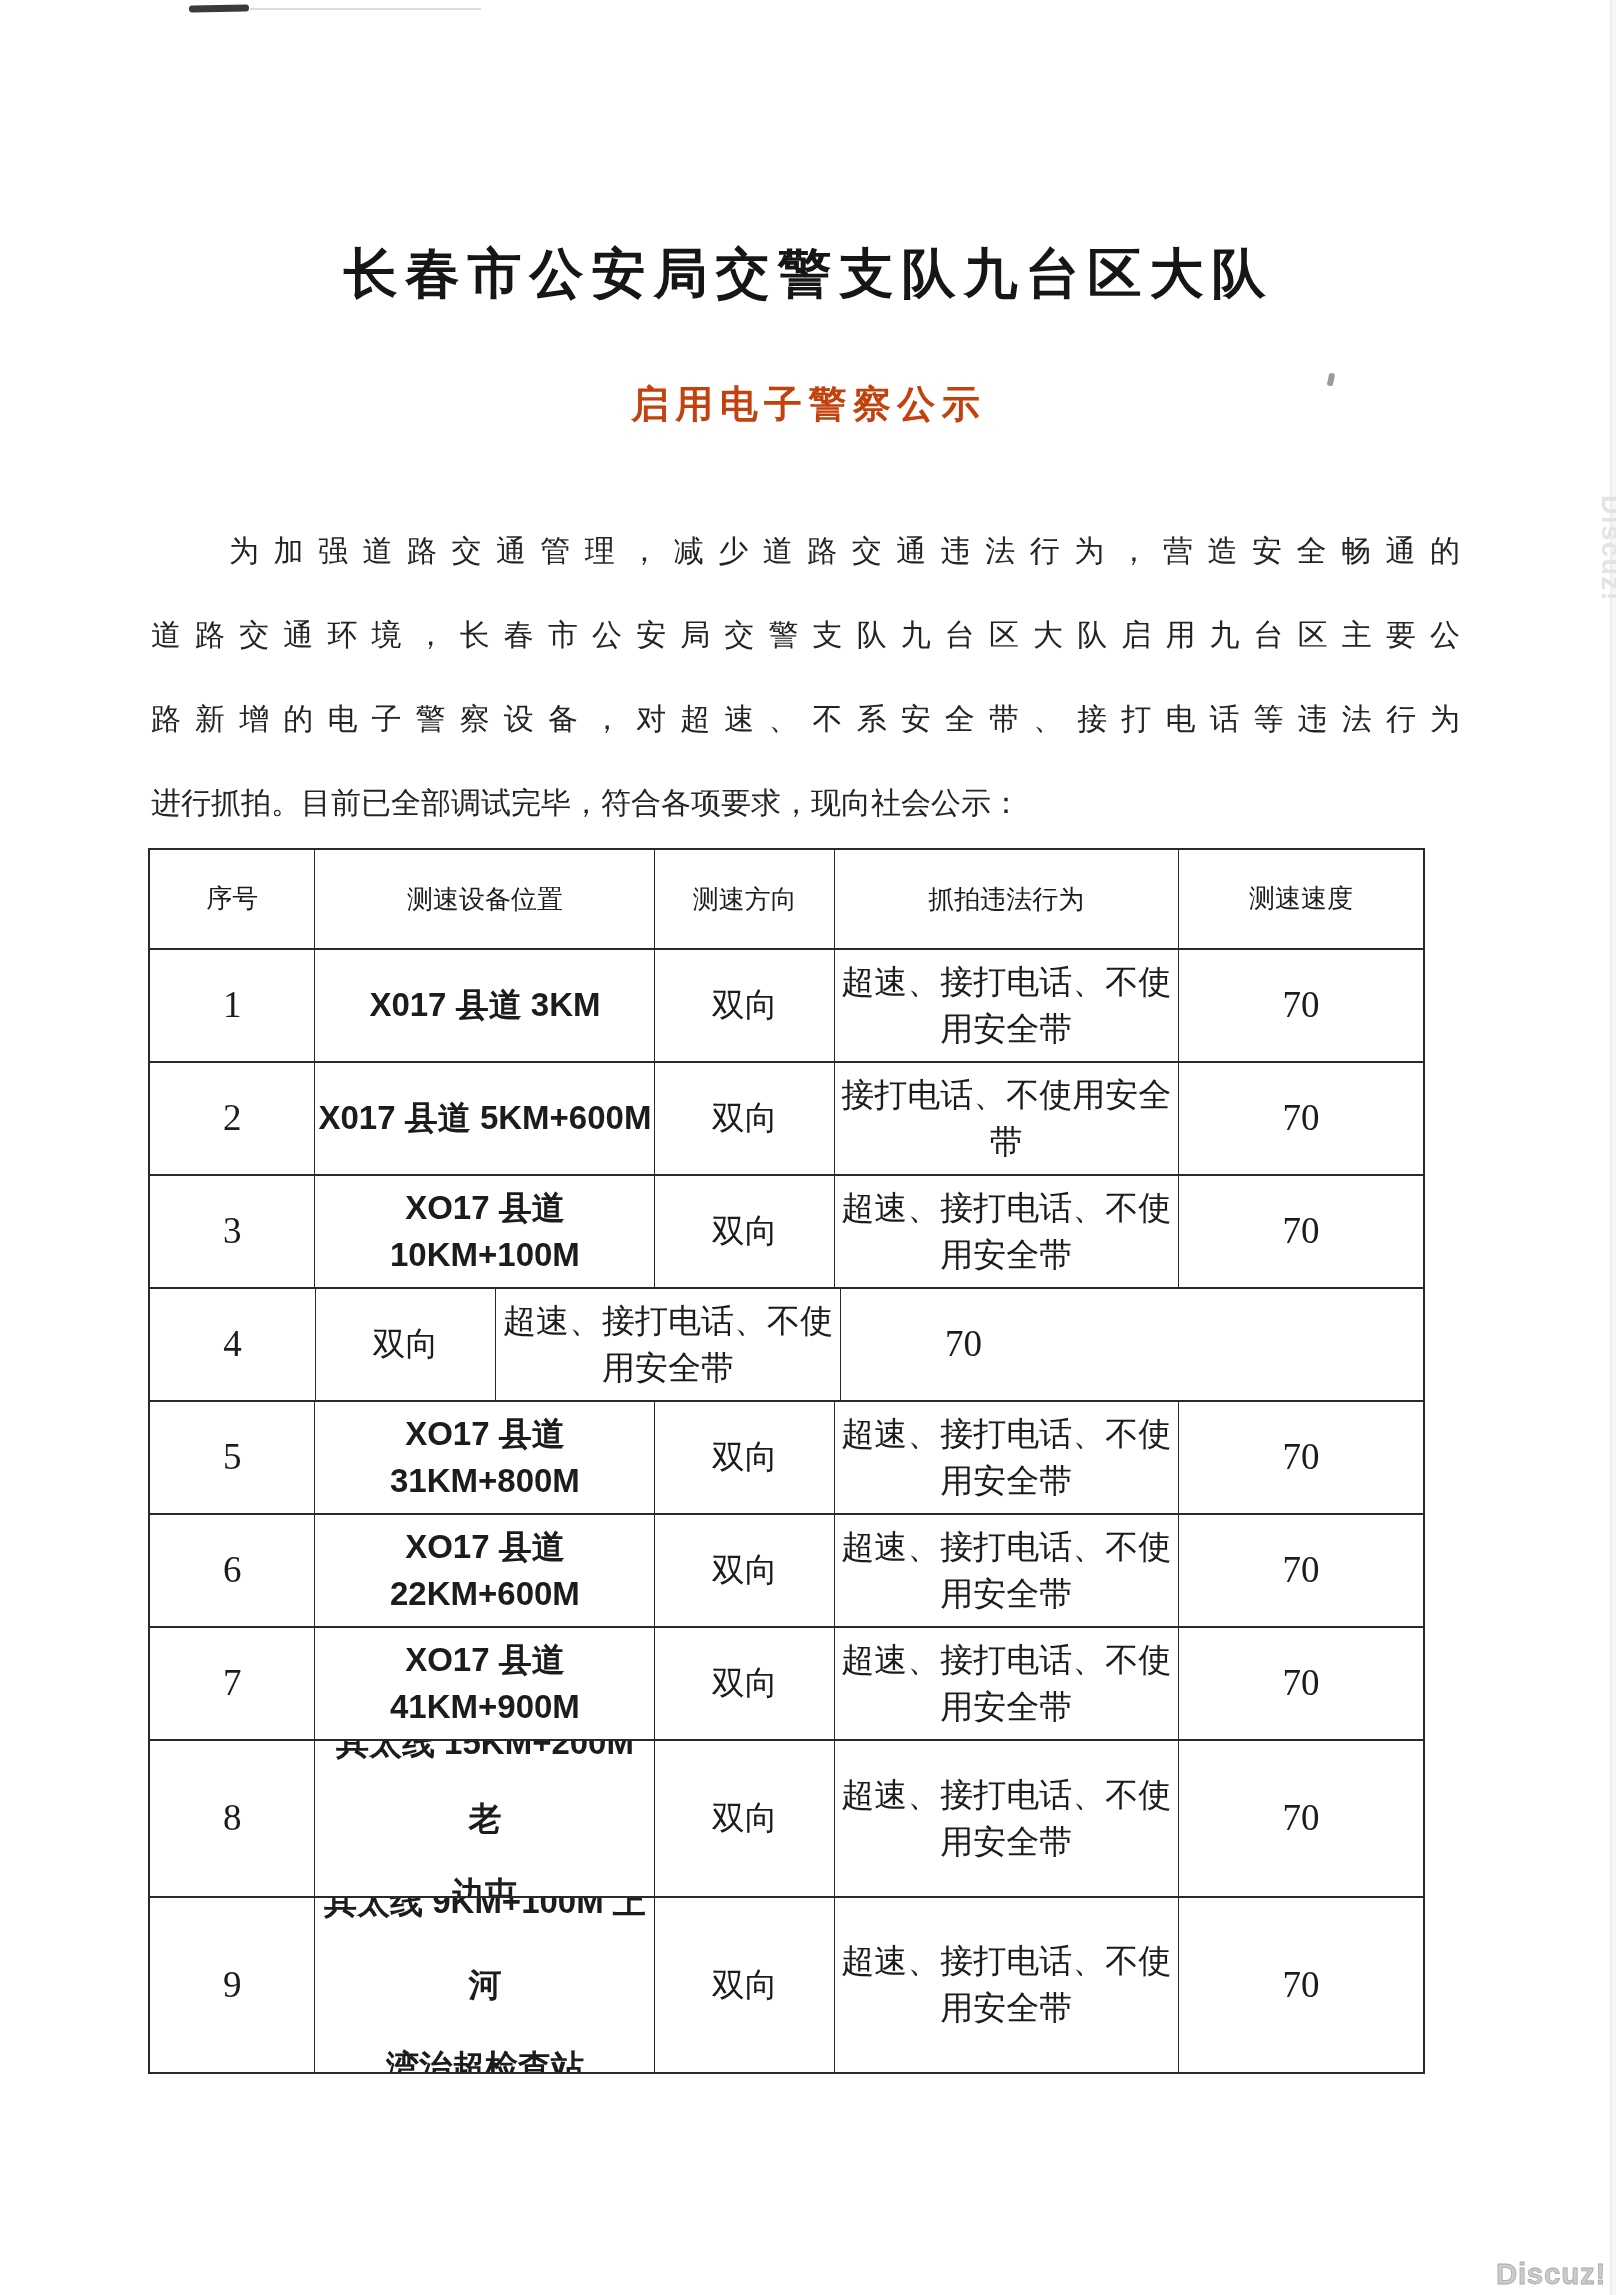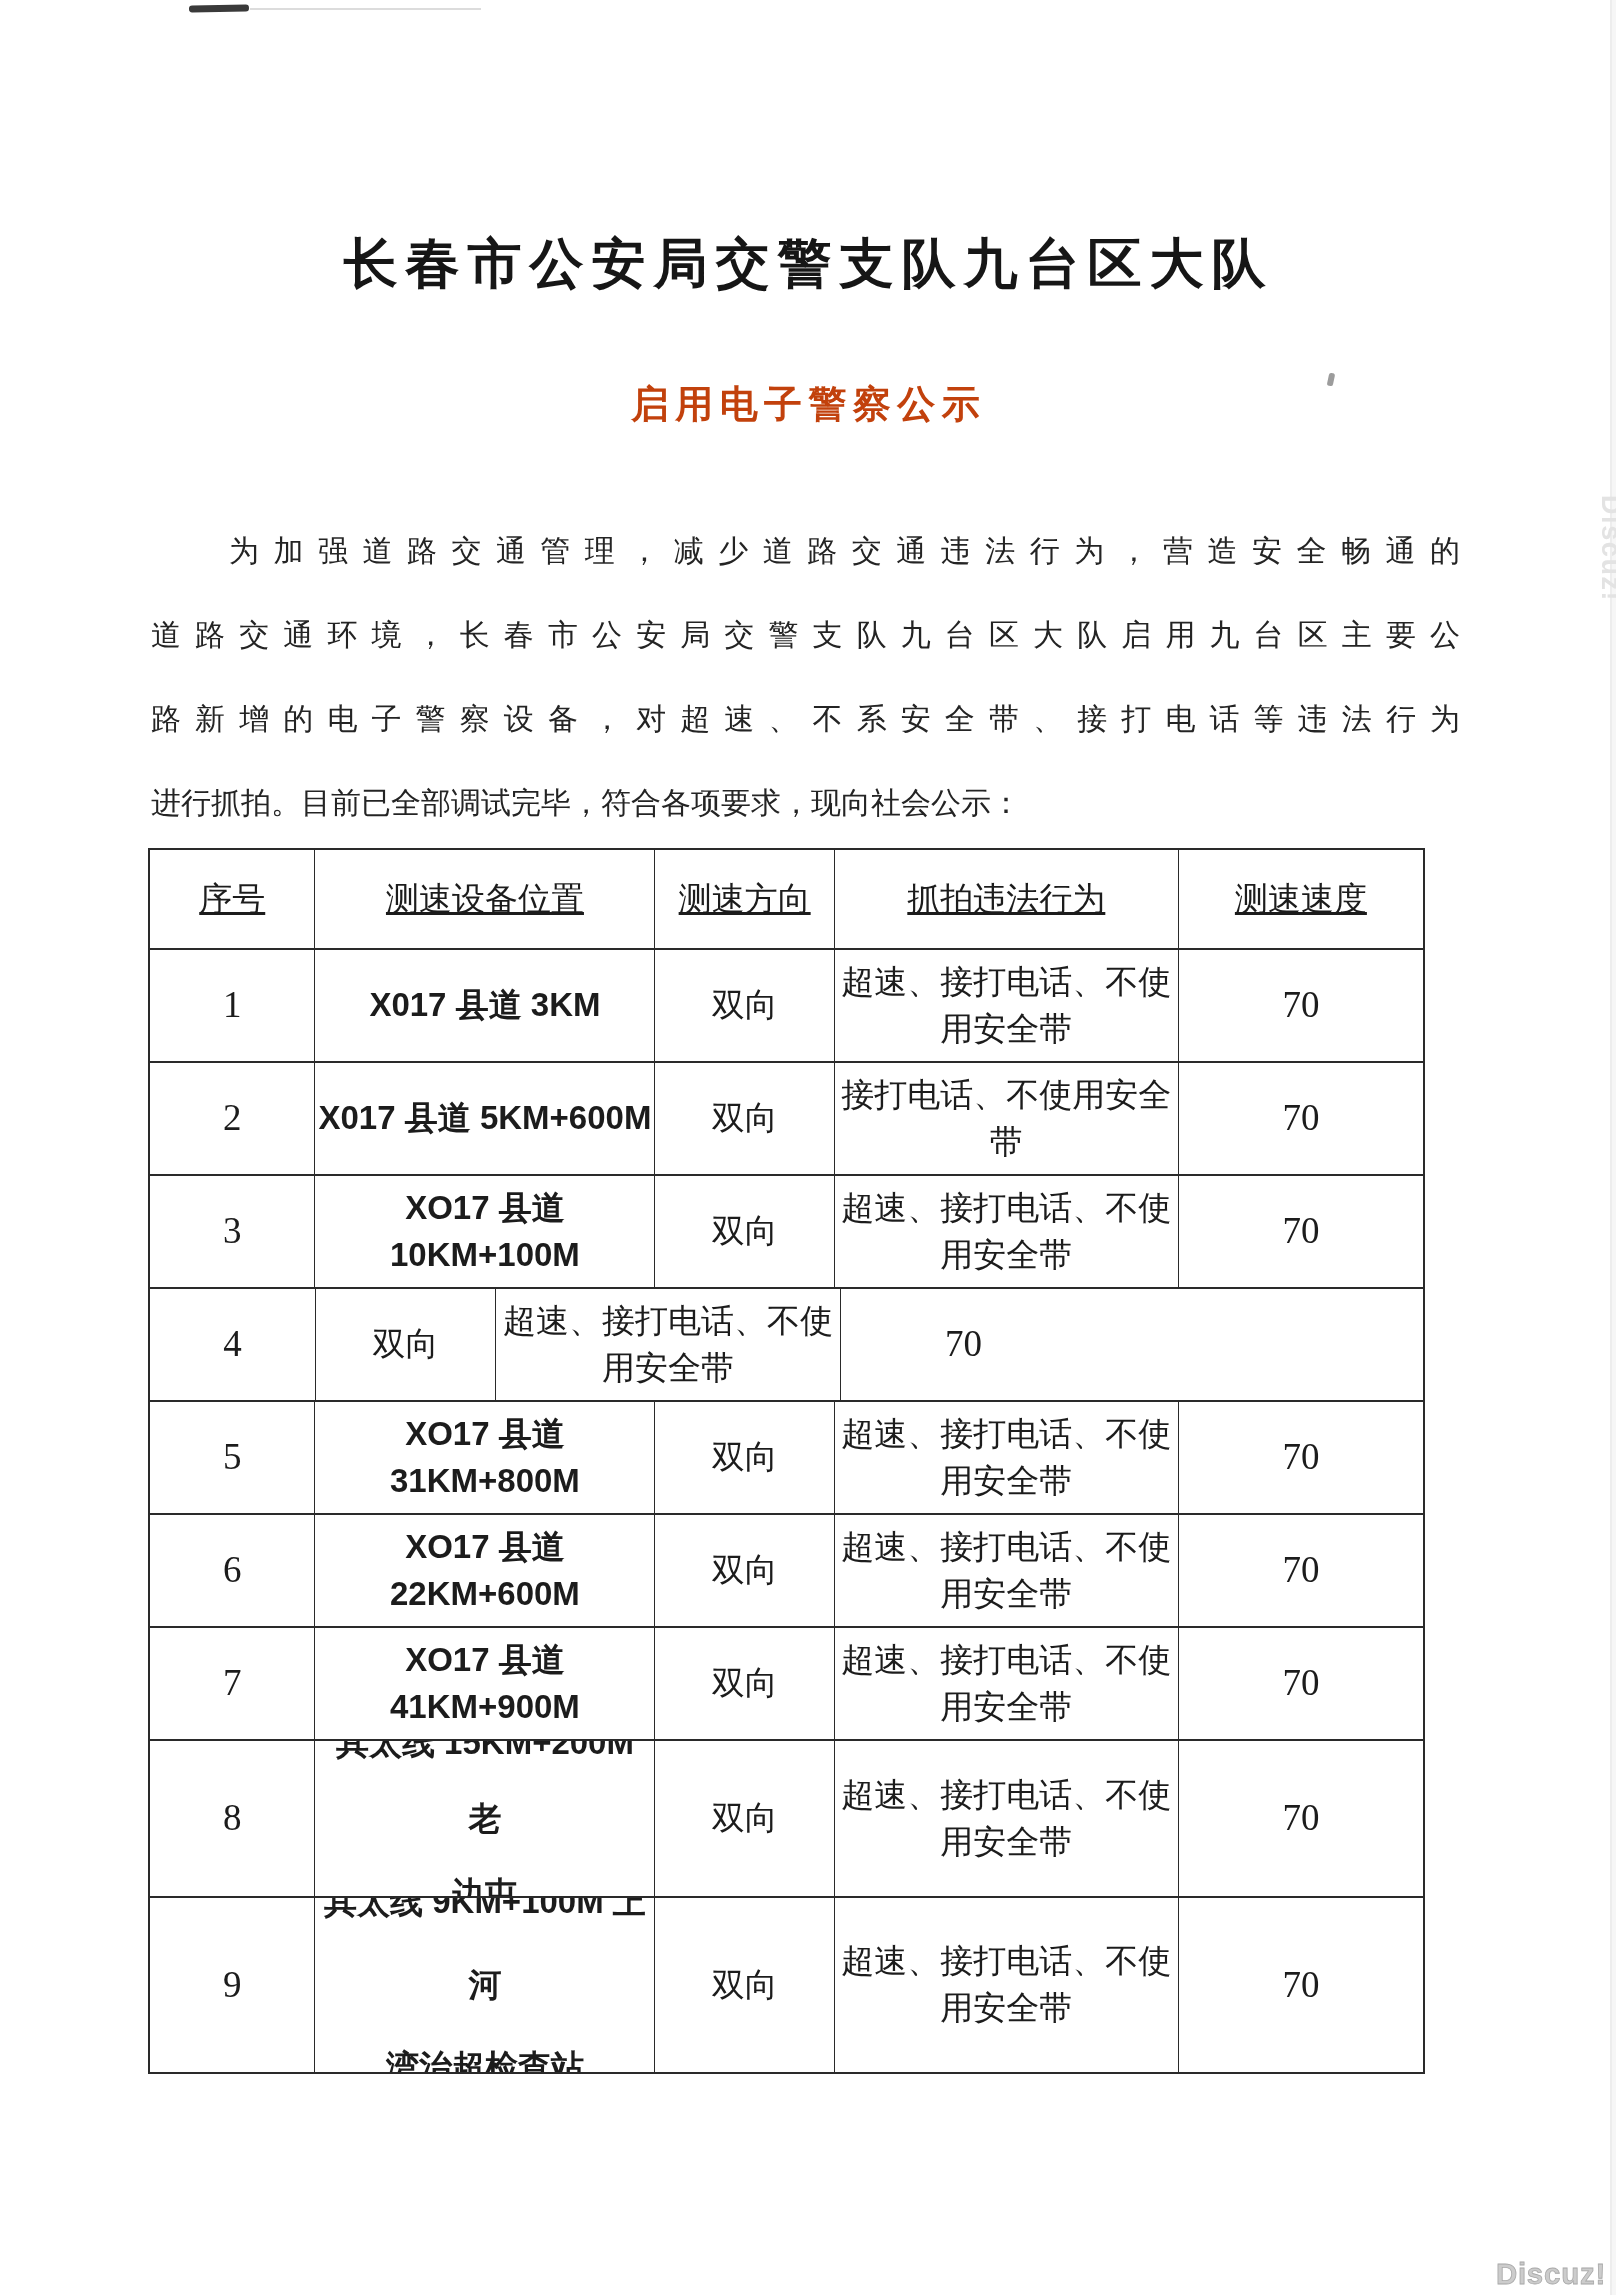--- a/index.html
+++ b/index.html
@@ -49,21 +49,21 @@
   .page-edge-strip {
     position: absolute;
     left: 1612px; top: 0;
     width: 4.8px; height: 2295px;
     background: #f6f6f6;
   }
 
   
   .doc-title {
     position: absolute;
-    left: 0; top: 223px;
+    left: 0; top: 233px;
     width: 1617px; height: 80px;
     text-align: center;
     font-size: 54px;
     font-weight: bold;
     letter-spacing: 8px;
     line-height: 80px;
     color: #161616;
   }
   .doc-subtitle {
     position: absolute;
@@ -131,21 +131,21 @@
     overflow: hidden;
   }
   .cell:last-child { border-right: none; }
 
   .c-num { width: 166px; font-family: "Liberation Serif", serif; font-size: 37px; }
   .c-loc { width: 341px; font-weight: 600; }
   .c-dir { width: 180px; font-weight: 500; }
   .c-vio { width: 345px; font-weight: 500; }
   .c-spd { width: 245px; font-family: "Liberation Serif", serif; font-size: 37px; }
 
-  .thead .cell { font-weight: 500; font-size: 33px; text-decoration: underline; }
+  .thead .cell { font-weight: 500; font-size: 26px; }
 
   .rows-container .trow:nth-child(8) .c-loc { line-height: 2.3; }
   .rows-container .trow:nth-child(9) .c-loc { line-height: 2.5; }
 
   
   .watermark-bottom {
     position: absolute;
     top: 2257px;
     right: 11px;
     font-size: 29.4px;

